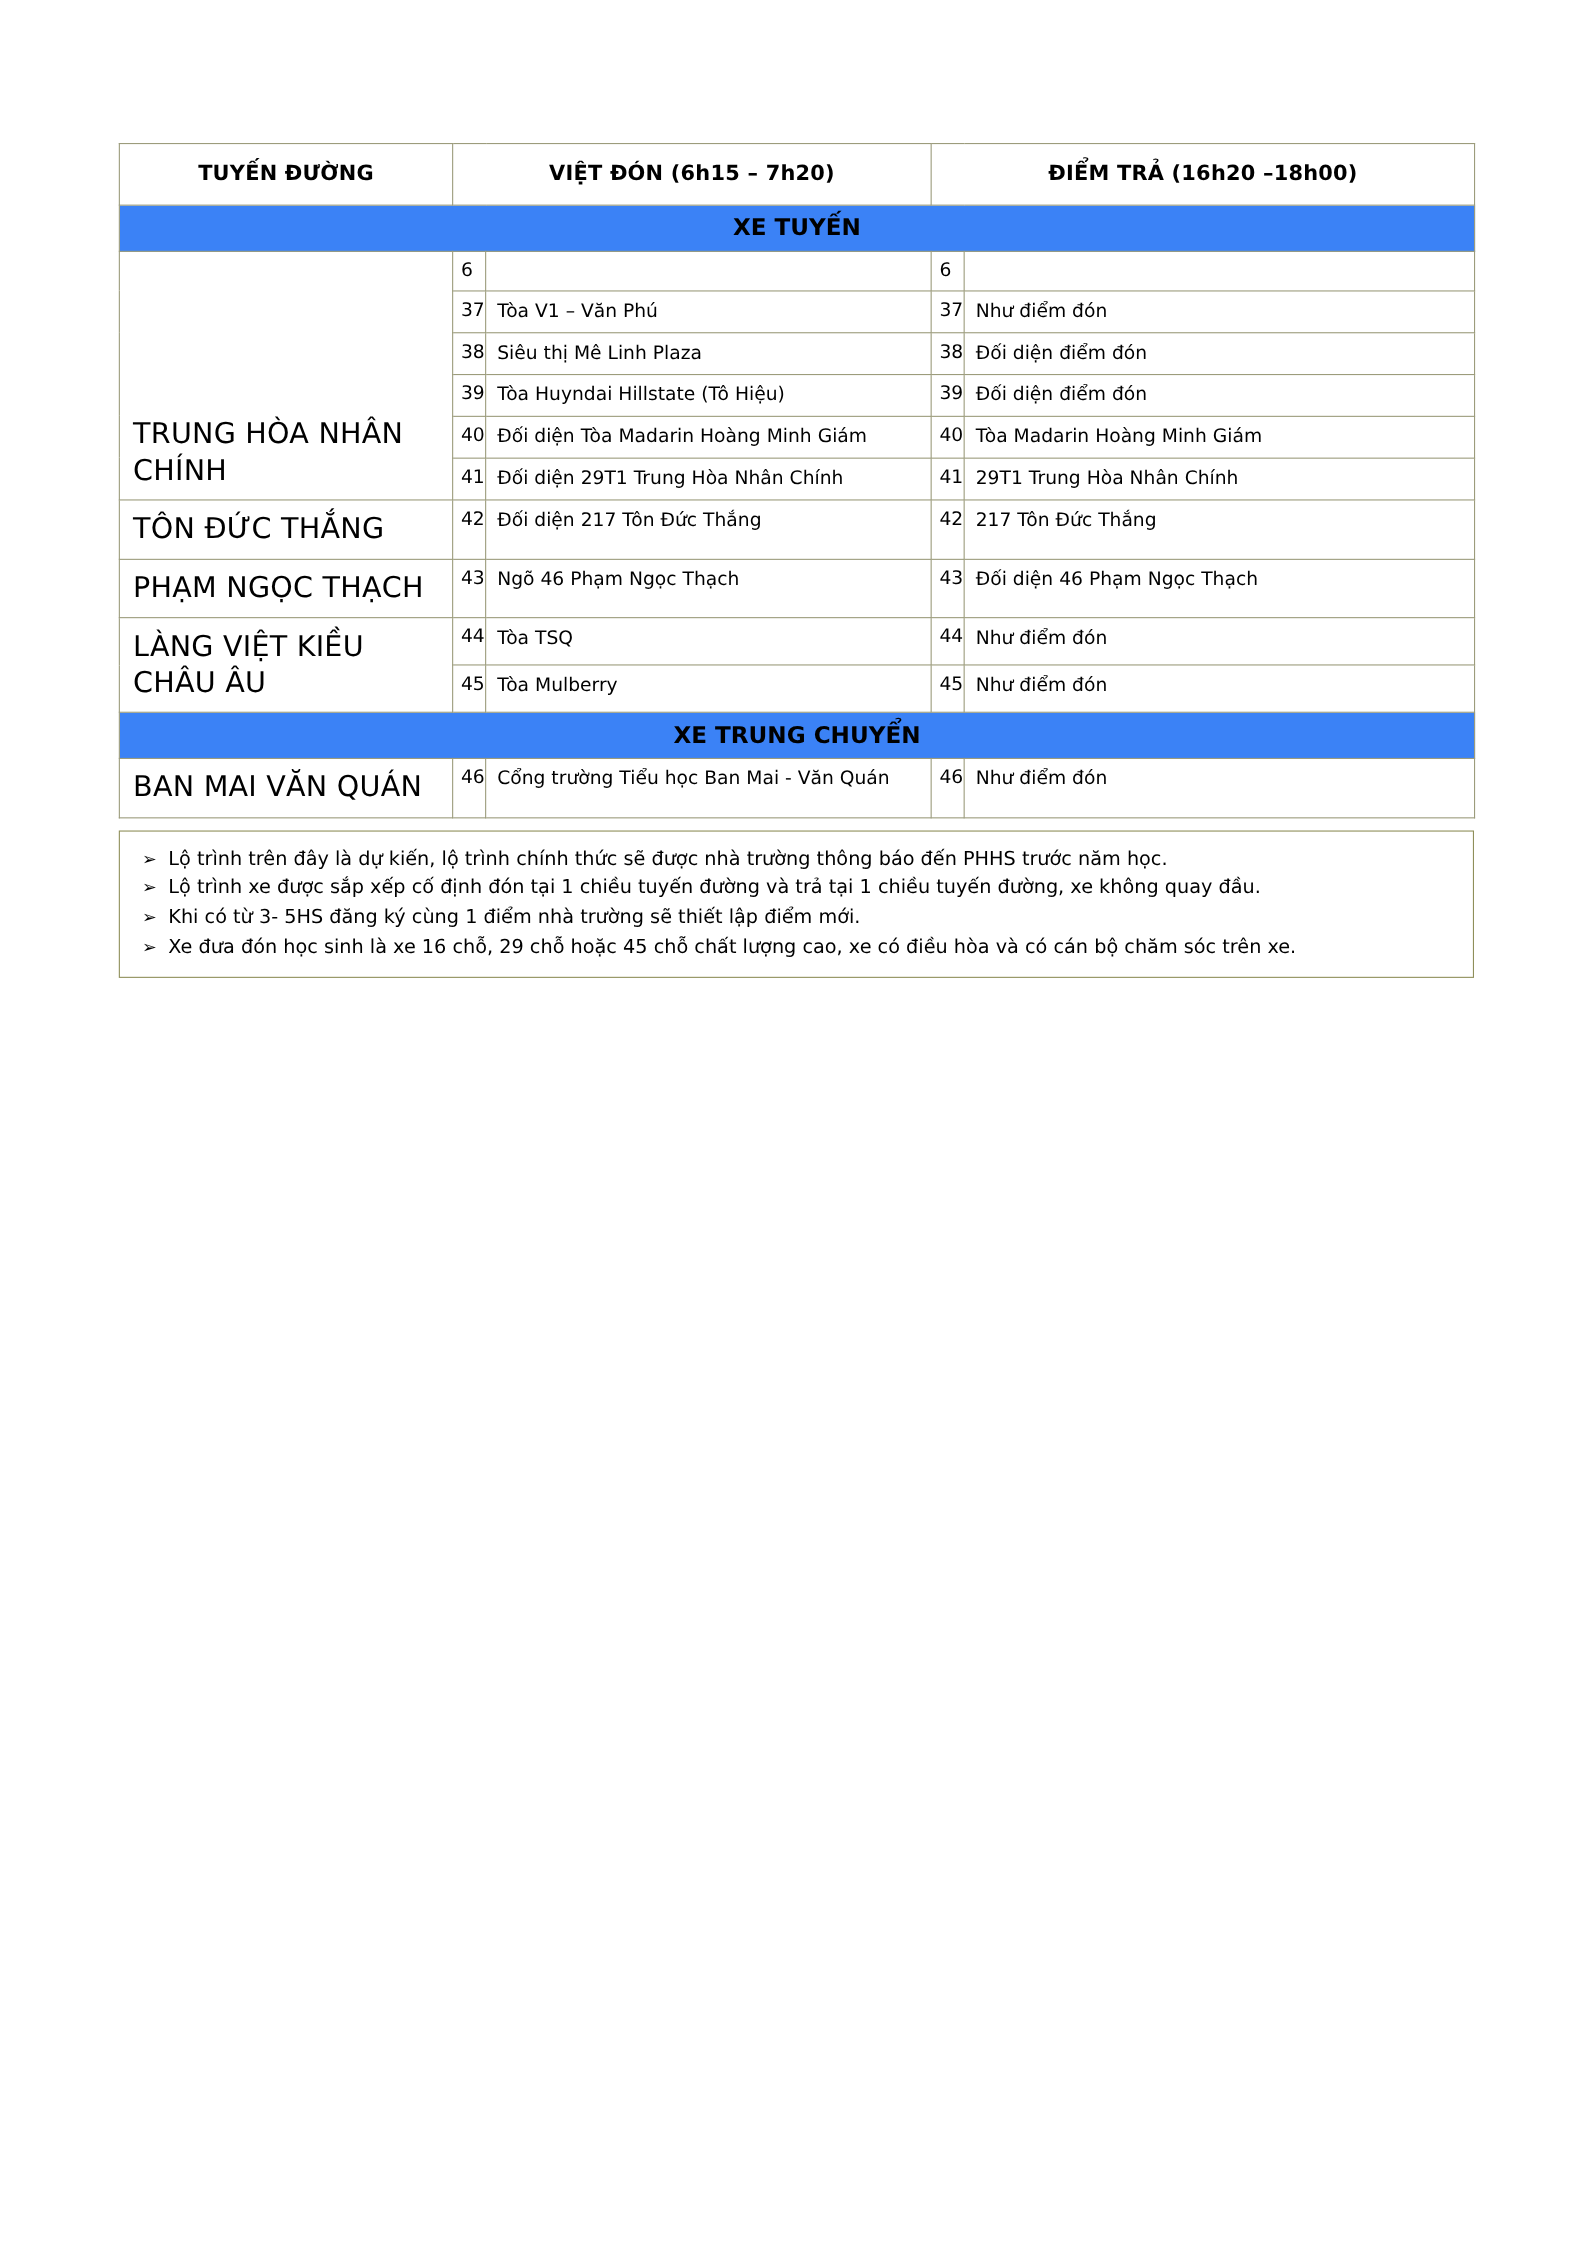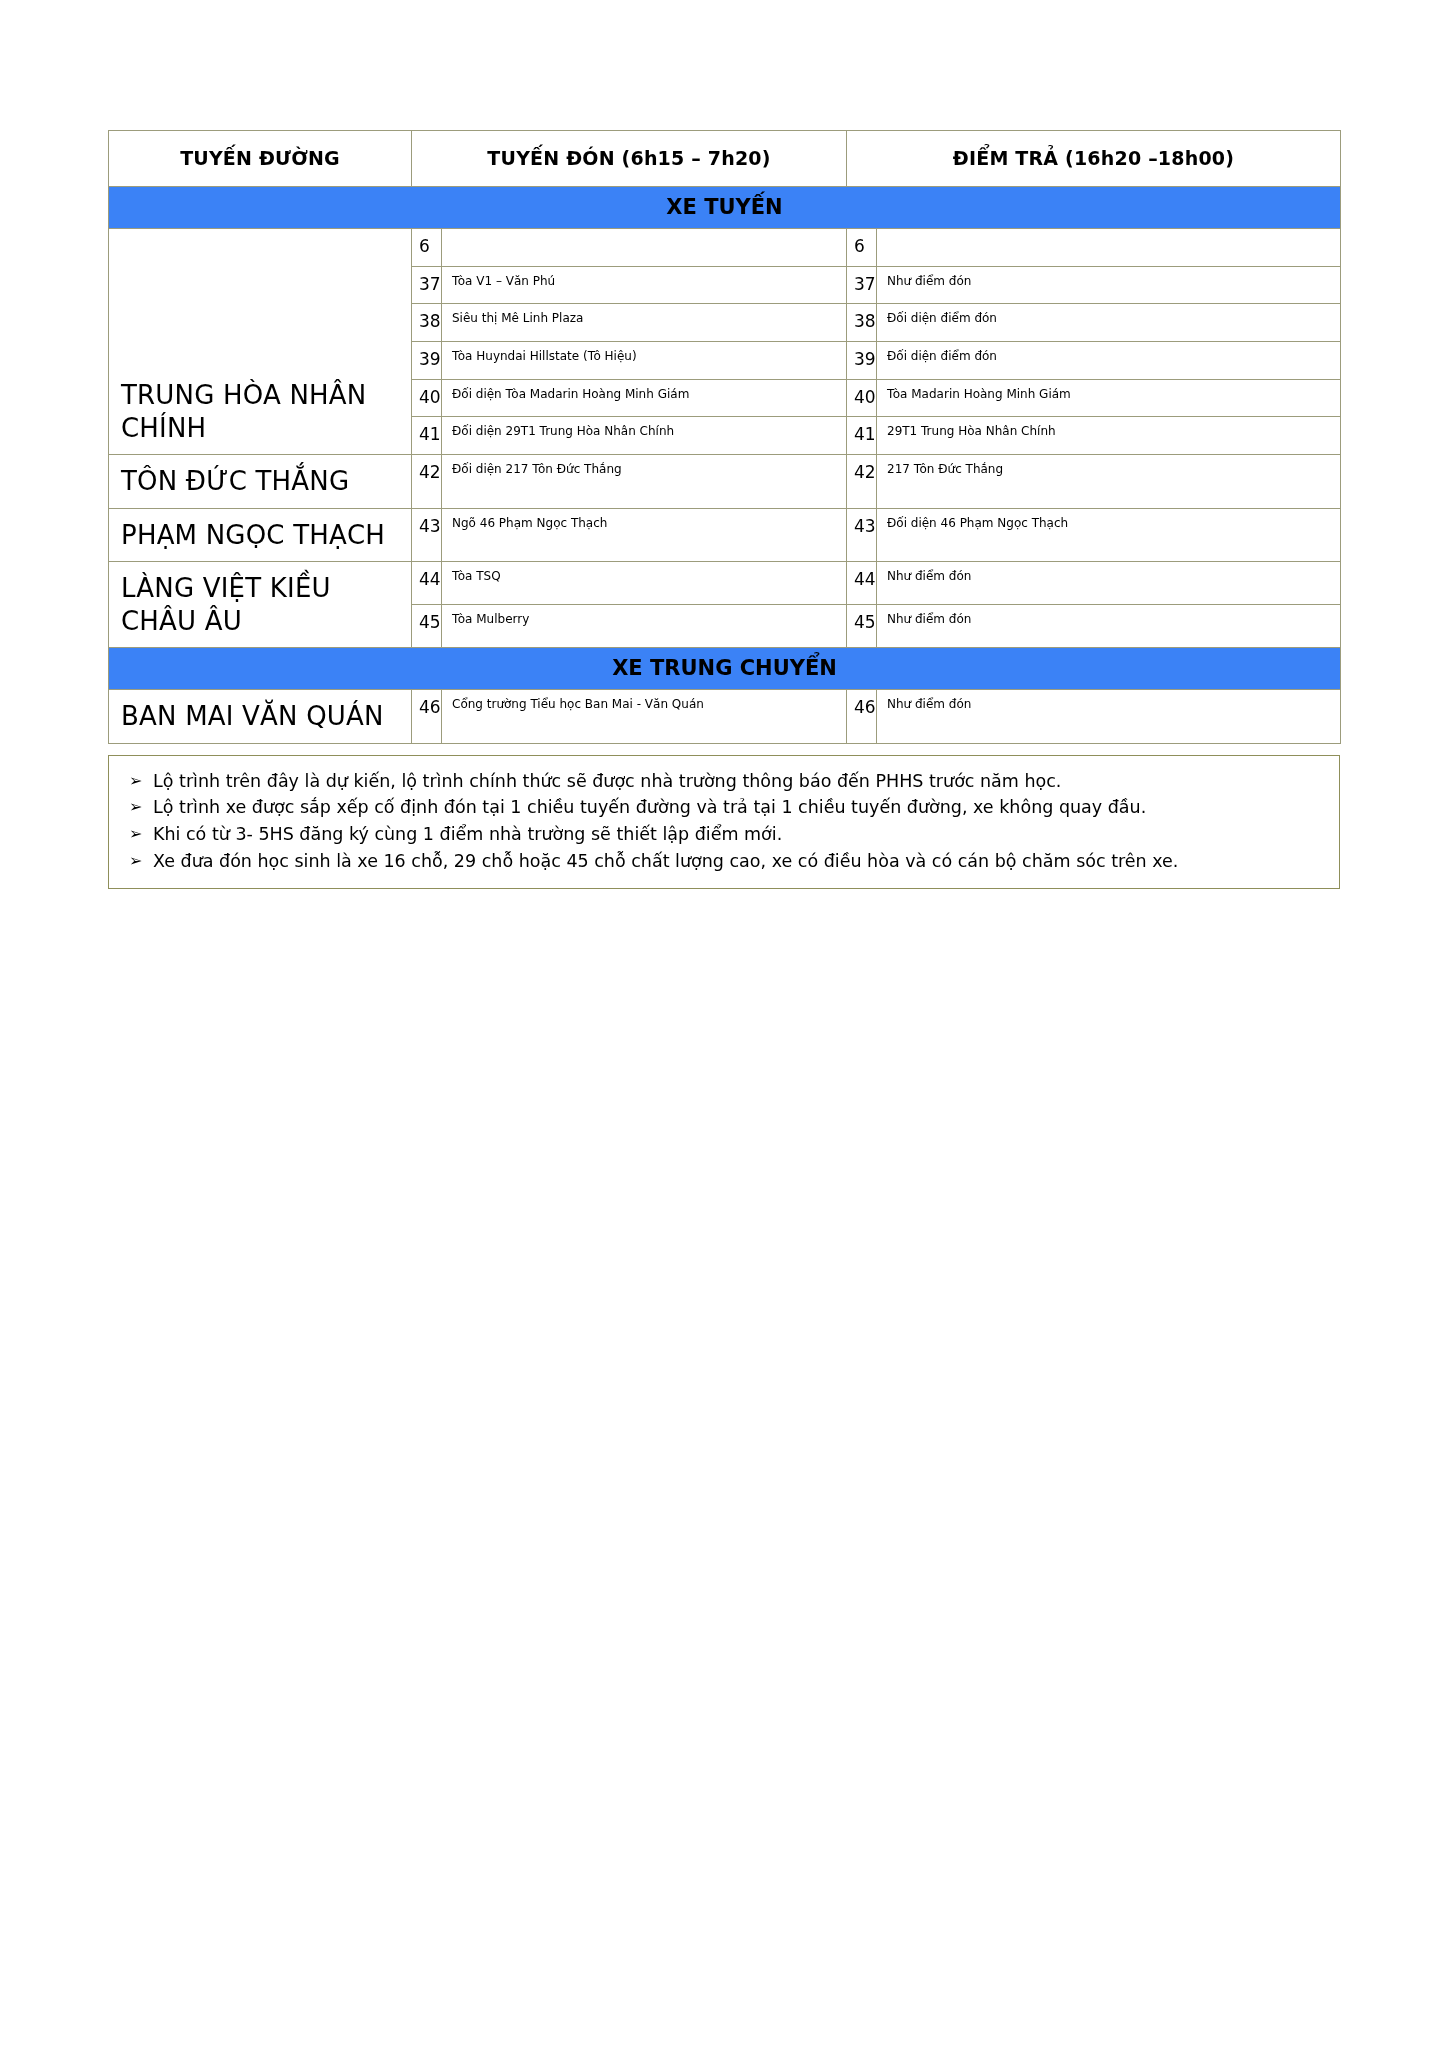--- a/index.html
+++ b/index.html
@@ -59,21 +59,21 @@
   }
   .num {
     width: 30px;
     font-size: 17px;
     line-height: 1.18;
     padding: 7px 0 7px 7px !important;
     vertical-align: top !important;
     word-break: break-all;
   }
   .place {
-    font-size: 12px;
+    font-size: 17px;
     line-height: 1.3;
     padding: 7px 8px 7px 10px !important;
     vertical-align: top !important;
   }
   .empty-left {
     border-right: 1px solid #9c9c7c;
   }
   .notes {
     margin-top: 11px;
     width: 1232px;
@@ -121,21 +121,21 @@
     <colgroup>
       <col class="c1">
         <col class="c2">
         <col class="c3">
         <col class="c4">
         <col class="c5">
     </colgroup>
     <tbody>
       <tr>
         <td class="hdr">TUYẾN ĐƯỜNG</td>
-        <td class="hdr" colspan="2">TUYẾN ĐÓN (6h15 – 7h20)</td>
+        <td class="hdr" colspan="2">VIỆT ĐÓN (6h15 – 7h20)</td>
         <td class="hdr" colspan="2">ĐIỂM TRẢ (16h20 –18h00)</td>
       </tr>
 
       <tr>
         <td class="section-band" colspan="5">XE TUYẾN</td>
       </tr>
 
       <tr>
         <td class="empty-left" rowspan="6">
           <div style="height:140px"></div>

